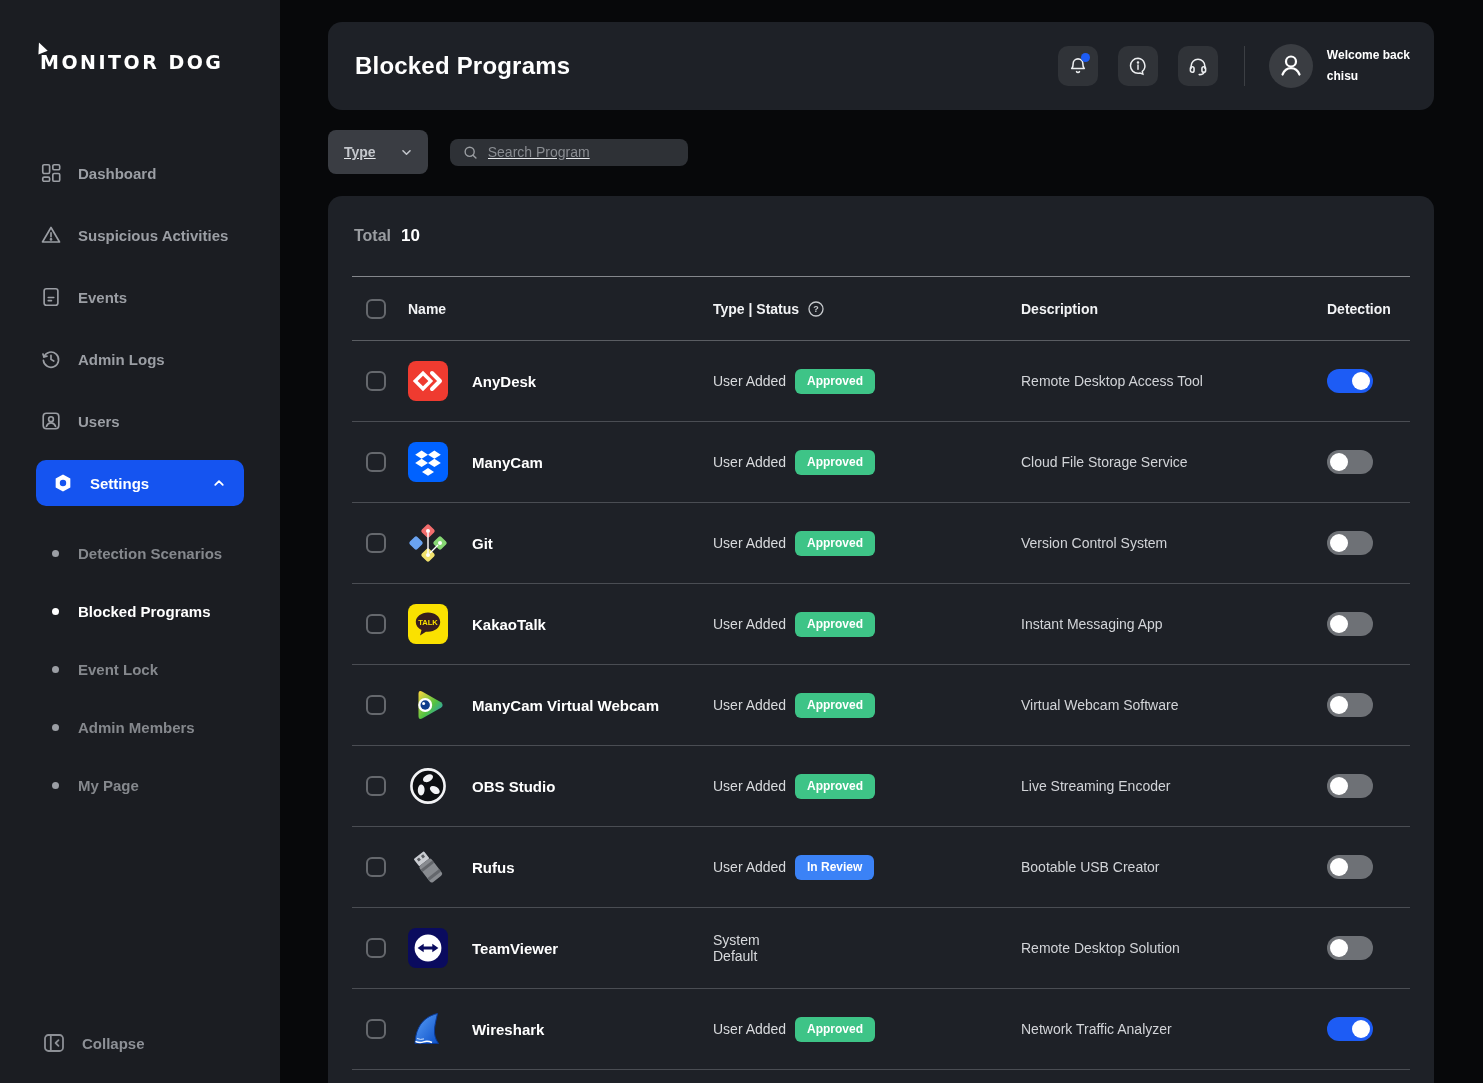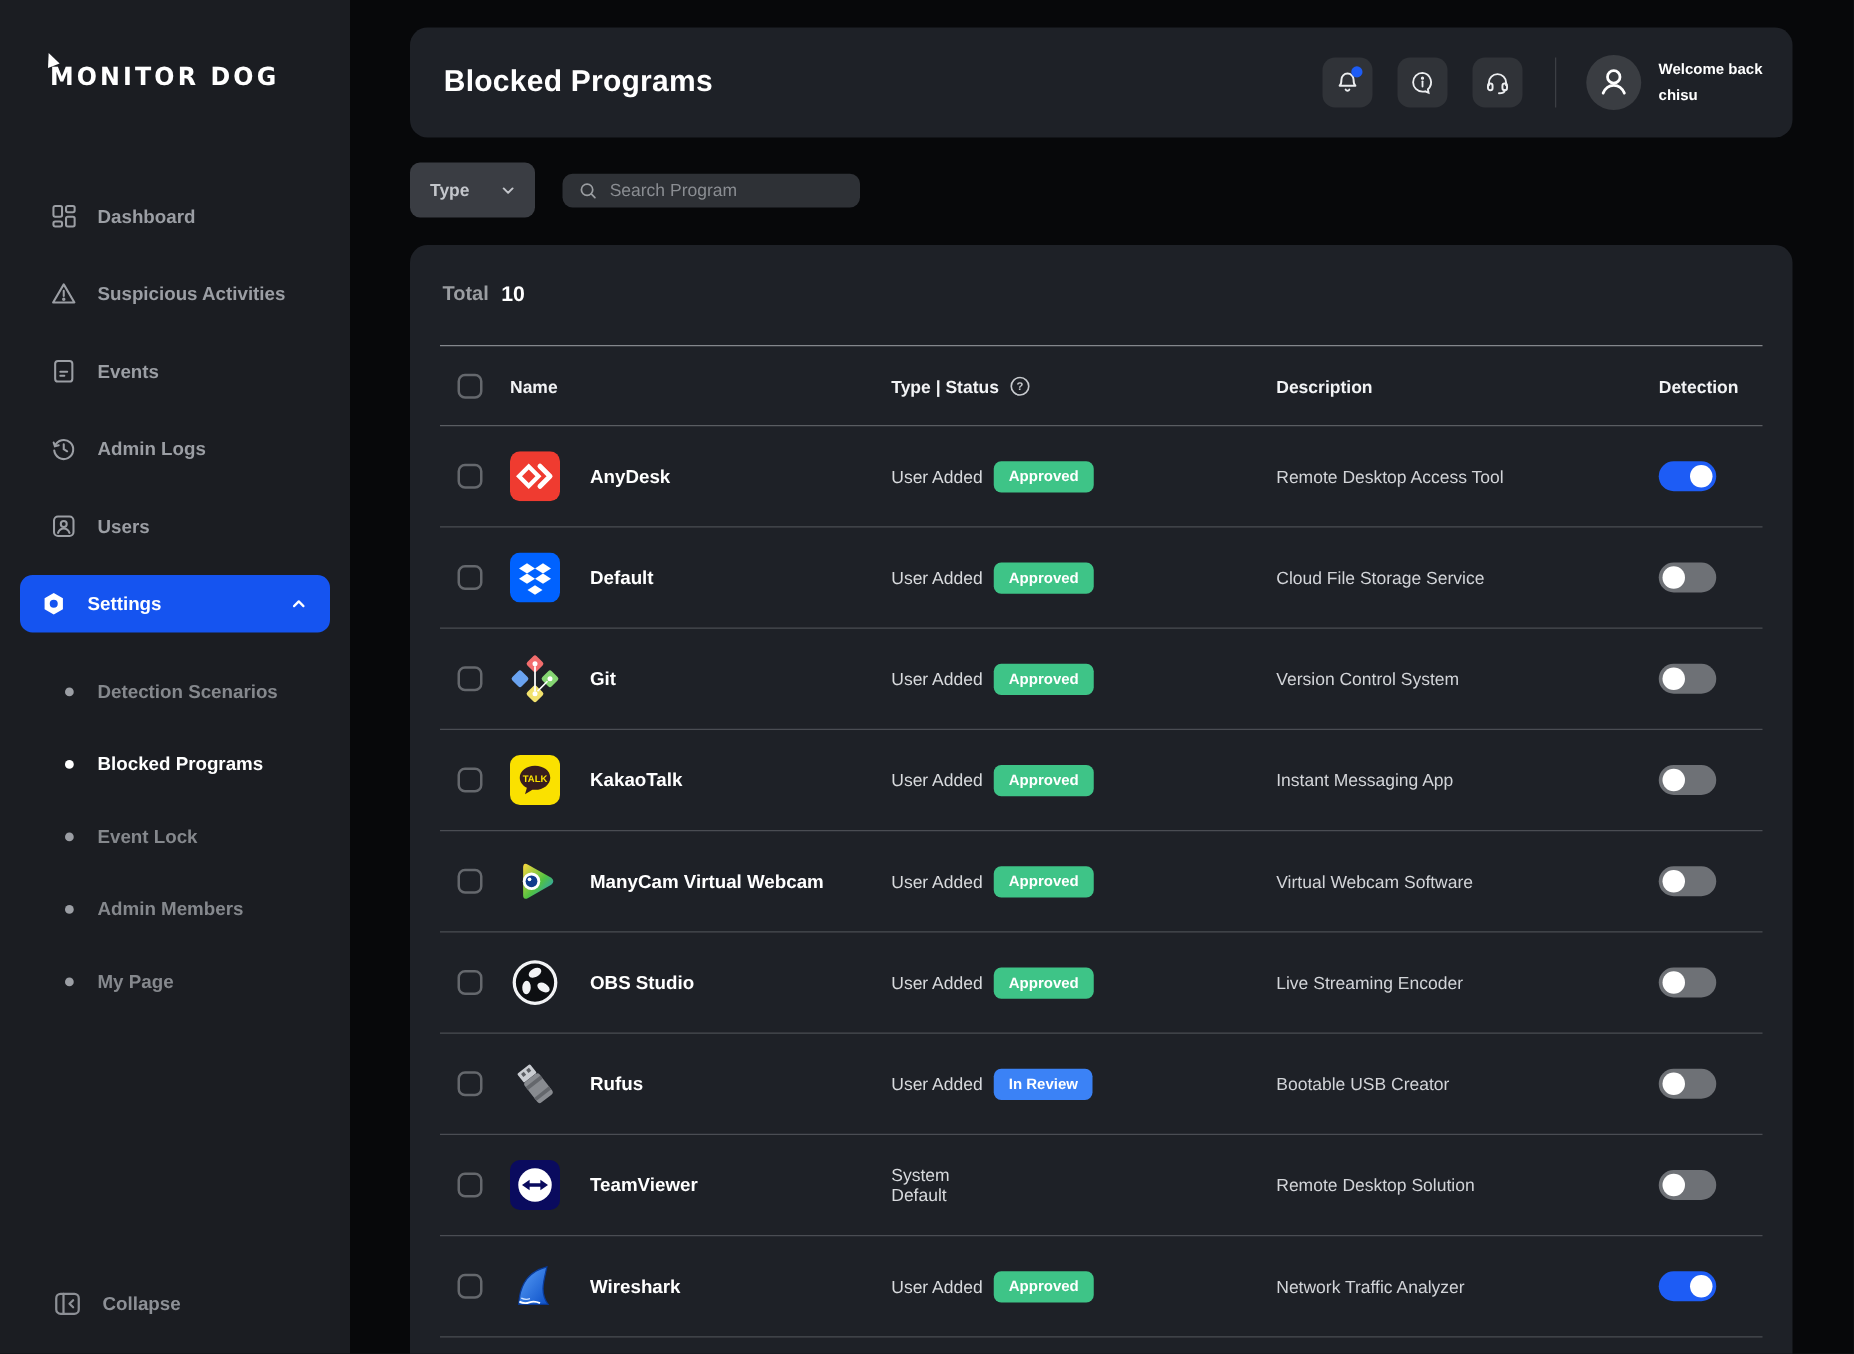--- a/index.html
+++ b/index.html
@@ -31,21 +31,21 @@
     border-bottom:11px solid #fff;
     transform:rotate(-22deg);
   }
   .nav { margin-top:66px; }
   .nav-item {
     height:62px; display:flex; align-items:center; padding-left:40px;
     color:#9b9ea4; font-size:15px; font-weight:600; cursor:pointer;
   }
   .nav-item .nav-icon { width:24px; height:24px; margin-right:14px; display:flex; align-items:center; }
   .nav-item.active {
-    margin:8px 16px; padding-left:16px; height:46px;
+    margin:8px 36px; padding-left:16px; height:46px;
     background:#1554f0; border-radius:10px; color:#fff; font-weight:700;
     display:flex; justify-content:flex-start;
   }
   .nav-item.active .chev { margin-left:auto; margin-right:16px; display:flex; }
   .subnav { margin-top:18px; }
   .sub-item {
     height:58px; display:flex; align-items:center; padding-left:52px;
     color:#85888d; font-size:15px; font-weight:600; cursor:pointer;
   }
   .sub-item .dot { width:7px; height:7px; border-radius:50%; background:#9b9ea4; margin-right:19px; }
@@ -71,21 +71,21 @@
     margin-left:20px; cursor:pointer; position:relative;
   }
   .badge-dot { position:absolute; top:7px; right:8px; width:9px; height:9px; border-radius:50%; background:#1d5cf5; }
   .vdivider { width:1px; height:40px; background:#3c3f44; margin:0 24px 0 26px; }
   .avatar {
     width:44px; height:44px; border-radius:50%; background:#3a3d42;
     display:flex; align-items:center; justify-content:center; cursor:pointer;
   }
   .welcome { margin-left:14px; font-size:12px; font-weight:700; color:#fff; line-height:1.75; }
   
-  .toolbar { margin:20px 49px 0 48px; display:flex; align-items:center; }
+  .toolbar { margin:20px 49px 0 48px; display:flex; align-items:center;text-decoration:underline; }
   .type-btn {
     width:100px; height:44px; background:#3a3d43; border-radius:8px;
     display:flex; align-items:center; justify-content:space-between;
     padding:0 13px 0 16px; cursor:pointer;
     color:#c3c6cb; font-size:14px; font-weight:600;
   }
   .search-box {
     margin-left:22px; width:238px; height:27px; background:#2e3136; border-radius:8px;
     display:flex; align-items:center; padding:0 12px; gap:9px;
   }
@@ -380,21 +380,21 @@
               <rect width="40" height="40" rx="8" fill="#0062ff"></rect>
               <g fill="#fff">
                 <path d="M13.6 8.6l6.4 4.1-6.4 4.1-6.4-4.1z"></path>
                 <path d="M26.4 8.6l6.4 4.1-6.4 4.1-6.4-4.1z"></path>
                 <path d="M13.6 16.8l6.4 4.1-6.4 4.1-6.4-4.1z"></path>
                 <path d="M26.4 16.8l6.4 4.1-6.4 4.1-6.4-4.1z"></path>
                 <path d="M20 26.1l6 3.8-6 3.9-6-3.9z"></path>
               </g>
             </svg>
           </div>
-    <div class="prog-name">Default</div>
+    <div class="prog-name">ManyCam</div>
     <div class="type-label">User Added</div>
     <div class="badge-cell"><span class="status-badge approved">Approved</span></div>
     <div class="desc">Cloud File Storage Service</div>
     <div>
             <div class="toggle">
               <div class="knob"></div>
             </div>
           </div>
   </div>
 

